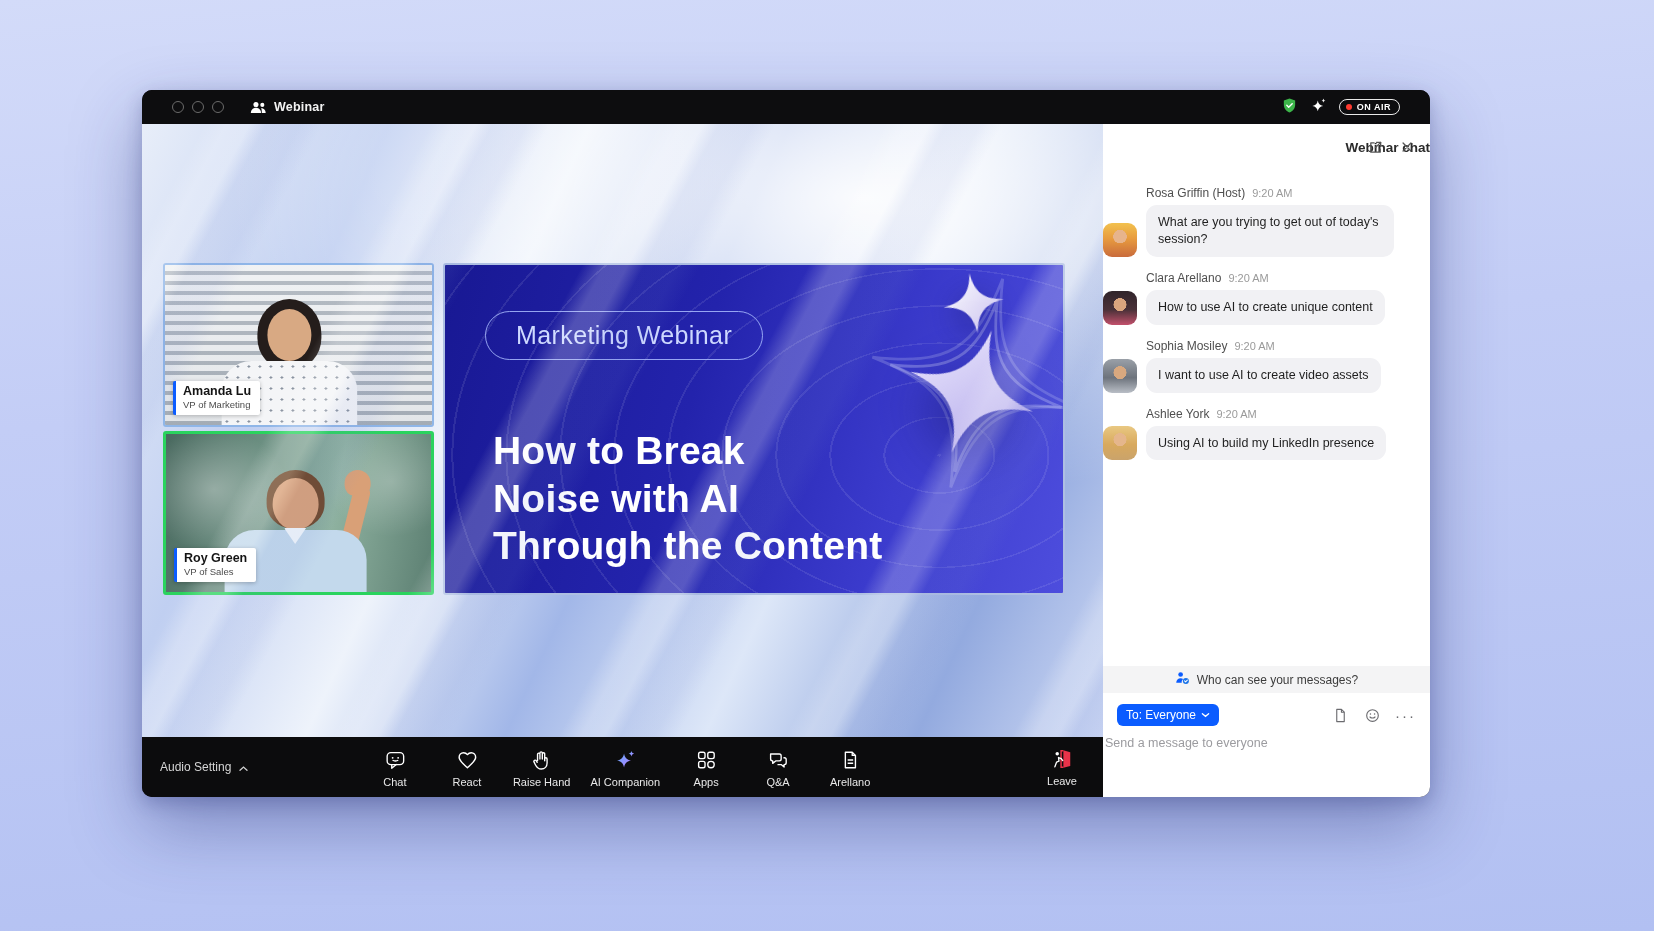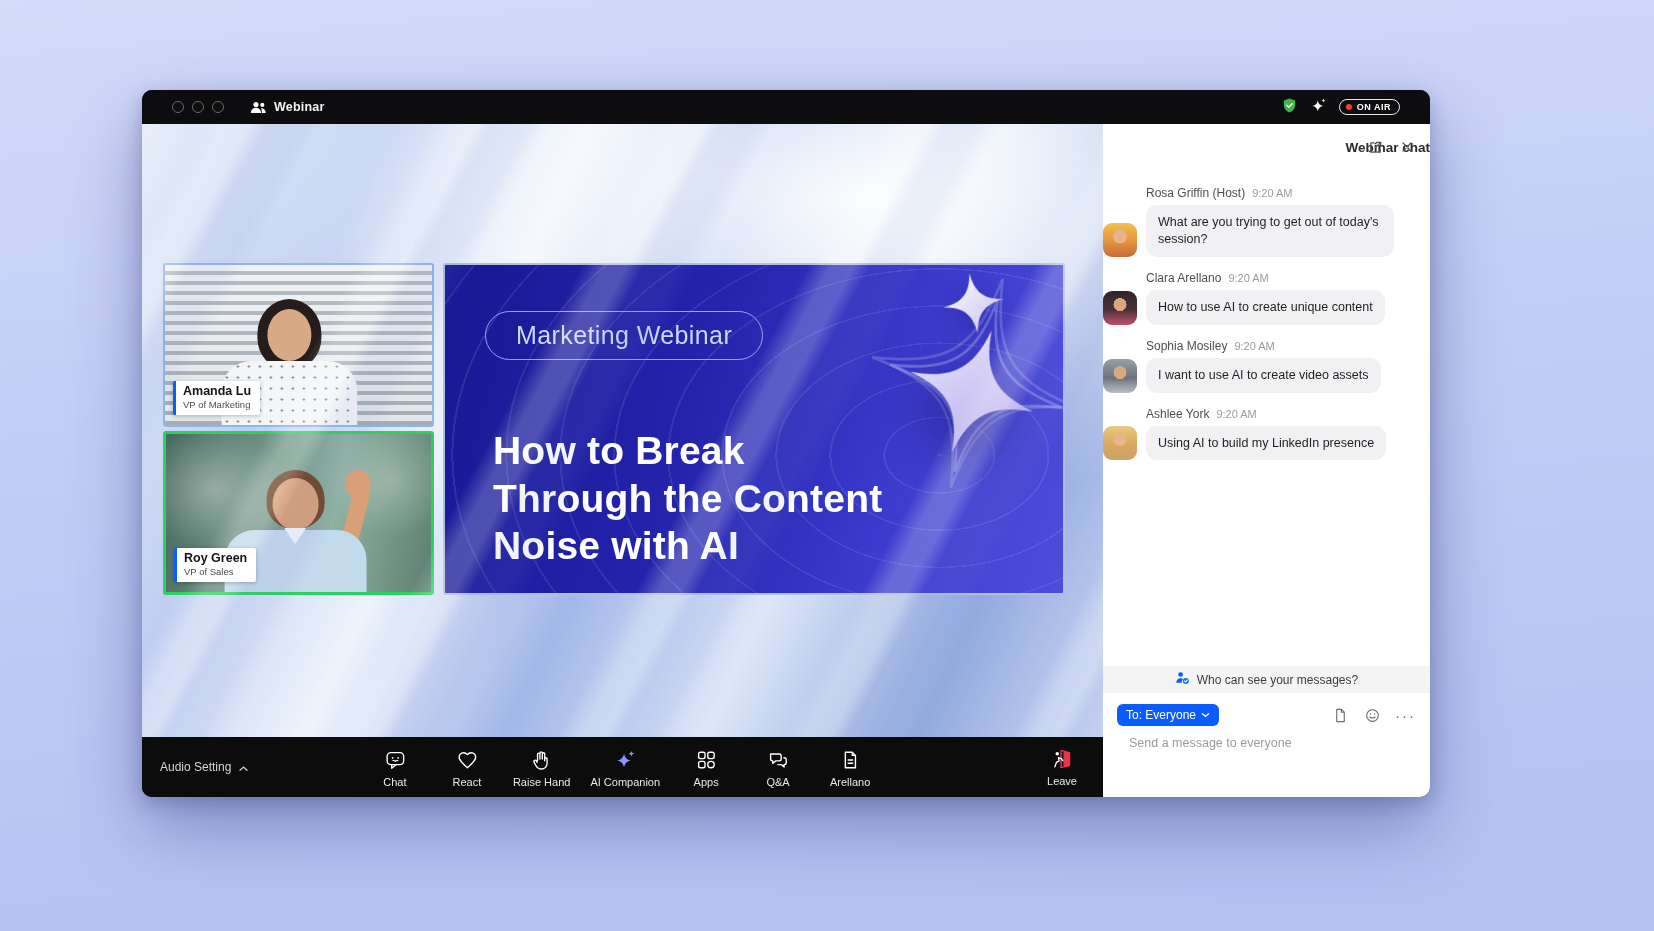--- a/index.html
+++ b/index.html
@@ -125,21 +125,21 @@
 
   .chat-footer { flex-shrink:0; margin-bottom:46px; }
   .visibility-bar { background:#f4f4f5; height:27px; display:flex; align-items:center; justify-content:center; gap:7px; cursor:pointer; }
   .visibility-text { font-size:12px; color:#3c3c3c; }
   .composer-row { display:flex; align-items:center; padding:11px 14px 0;gap:32px; }
   .to-pill { display:flex; align-items:center; gap:5px; background:#0b5cff; color:#fff; font-size:12px;
     border:none; border-radius:6px; padding:4px 9px; cursor:pointer; }
   .composer-icons { margin-left:auto; display:flex; align-items:center; gap:13px; }
   .more-dots { color:#6b6b6f; font-size:15px; letter-spacing:2px; line-height:1; cursor:pointer; }
   .composer-input { border:none; outline:none; width:100%; font-size:12.5px; color:#1f1f1f;
-    padding:10px 26px 0; font-family:"Liberation Sans", sans-serif; background:transparent; }
+    padding:10px 2px 0; font-family:"Liberation Sans", sans-serif; background:transparent; }
   .composer-input::placeholder { color:#9b9b9f; }
 </style>
 </head>
 <body>
 
 <div class="canvas">
   <div class="window">
 
     <div class="titlebar">
       <div class="traffic">
@@ -232,22 +232,22 @@
                   <linearGradient id="sg1" x1="0" y1="0" x2="1" y2="1">
                 <stop offset="0" stop-color="#f1eeff"></stop>
                     <stop offset="1" stop-color="#aba0e8"></stop>
                   </linearGradient>
                 </defs>
               <path d="M50 0c4 30 16 42 46 46-30 4-42 16-46 46-4-30-16-42-46-46 30-4 42-16 46-46z" fill="url(#sg1)"></path>
             </svg>
             <div class="slide-badge">Marketing Webinar</div>
             <div class="slide-title">
               <span>How to Break</span>
+              <span>Noise with AI</span>
               <span>Through the Content</span>
-              <span>Noise with AI</span>
             </div>
           </div>
         </div>
 
         <div class="toolbar">
           <div class="audio-setting">
             <span class="audio-label">Audio Setting</span>
             <span>
               <svg width="11" height="7" viewBox="0 0 12 8" fill="none" stroke="#cfcfcf" stroke-width="1.5" stroke-linecap="round">
                   <path d="M2 6l4-3.6L10 6"></path>

